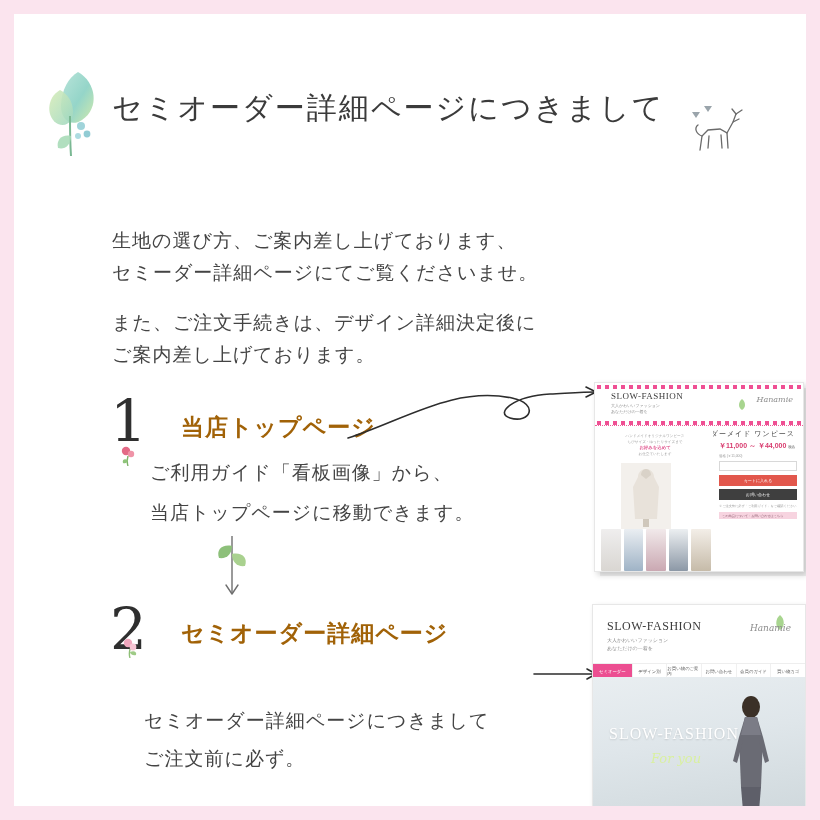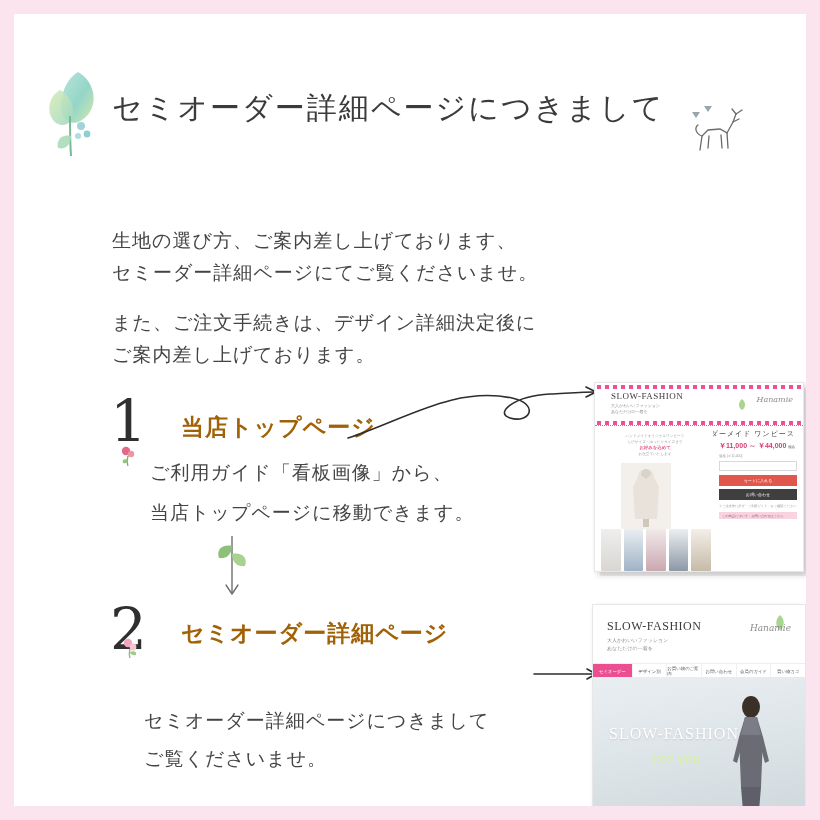--- a/index.html
+++ b/index.html
@@ -511,21 +511,21 @@
     <div class="secnum-deco" style="left:106px; top:622px;">
       <svg viewBox="0 0 22 22" width="22" height="22" xmlns="http://www.w3.org/2000/svg">
         <circle cx="8" cy="7" r="4.2" fill="#f0a7bd"></circle>
         <circle cx="13" cy="11" r="3.4" fill="#f6c4d3"></circle>
         <path d="M10 13 C9 17 9 19 10 22" stroke="#8fbf78" stroke-width="1.4" fill="none"></path>
         <path d="M10 16 C14 14 17 16 16 19 C13 20 10 18 10 16 Z" fill="#9ecb86"></path>
       </svg>
     </div>
     <div class="sechead h2">セミオーダー詳細ページ</div>
     <div class="secline s2b">セミオーダー詳細ページにつきまして</div>
-    <div class="secline s2c">ご覧くださいませ。</div>
+    <div class="secline s2c">ご注文前に必ず。</div>
 
     <div class="arrow-short">
       <svg viewBox="0 0 70 20" width="70" height="20" xmlns="http://www.w3.org/2000/svg">
         <path d="M2 10 L64 10" stroke="#2d2d2d" stroke-width="1.6" fill="none" stroke-linecap="round"></path>
         <path d="M64 10 l-9 -5 M64 10 l-9 5" stroke="#2d2d2d" stroke-width="1.6" fill="none" stroke-linecap="round"></path>
       </svg>
     </div>
 
     <div class="thumb1-shadow"></div>
     <div class="thumb thumb1">

